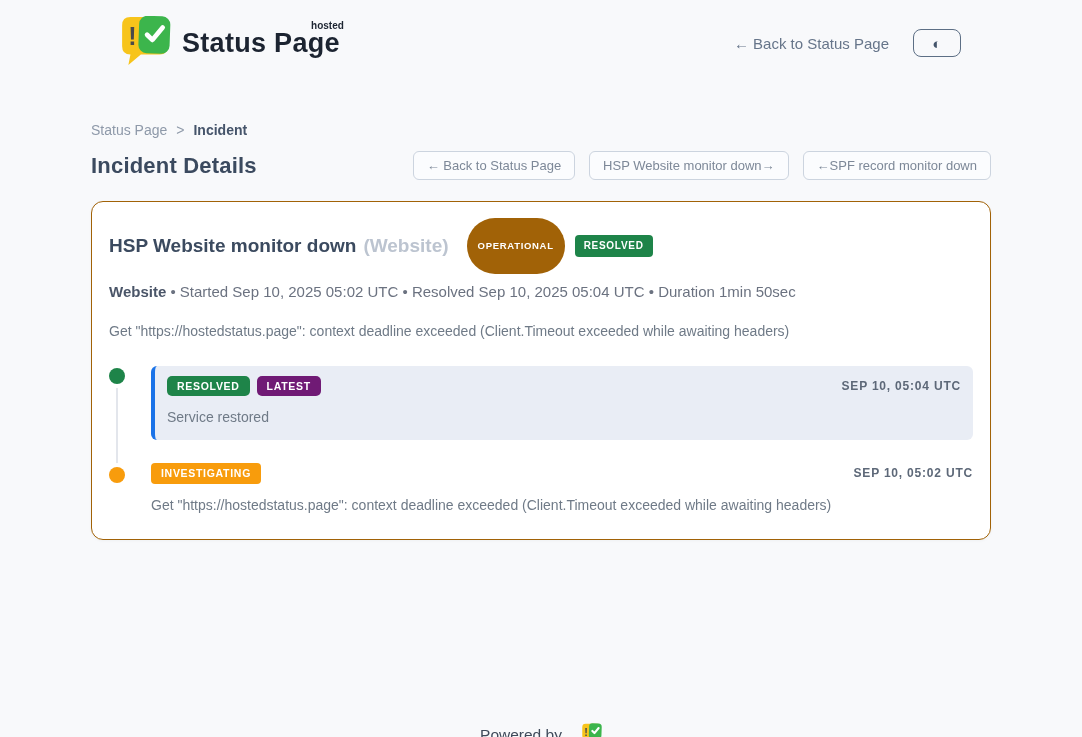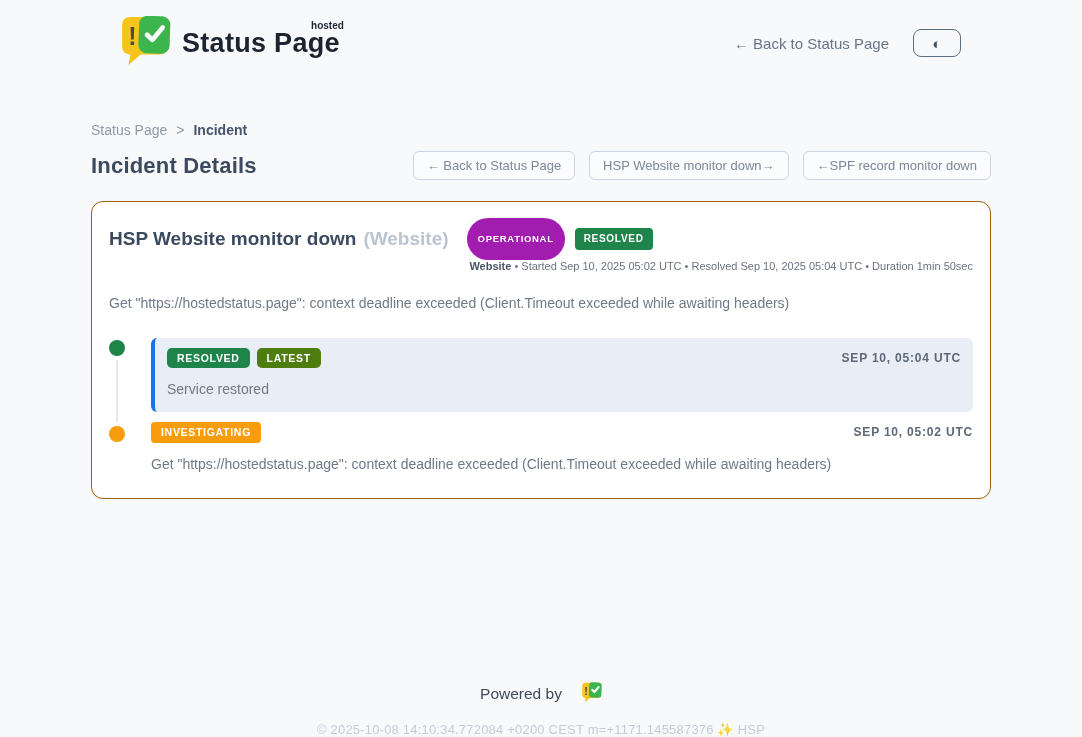--- a/index.html
+++ b/index.html
@@ -26,41 +26,41 @@
   .page-title { font-size:22px; font-weight:700; color:#3b4a5f; letter-spacing:.2px; }
   .nav-btns { display:flex; gap:14px; }
   .nav-btn { font-family:"Liberation Sans",sans-serif; font-size:13px; color:#7d8898; background:#fbfcfe; border:1px solid #ccd4df; border-radius:6px; padding:6px 13px; cursor:pointer; white-space:nowrap; }
 
   
   .card { margin-top:21px; background:#ffffff; border:1px solid #a16207; border-radius:12px; padding:16px 17px 26px; box-shadow:0 1px 3px rgba(30,40,60,.04); }
   .card-title-row { display:flex; align-items:center; flex-wrap:wrap; }
   .incident-title { font-size:19px; font-weight:700; color:#3b4a5f; }
   .incident-component { font-size:19px; font-weight:600; color:#bcc4d0; margin-left:7px; }
   .badge { color:#fff; font-weight:700; letter-spacing:.7px; display:inline-block; line-height:1; }
-  .badge-operational { background:#a21caf; font-size:9.5px; padding:16px 11px; border-radius:999px; margin-left:18px; }
+  .badge-operational { background:#a16207; font-size:9.5px; padding:23px 11px; border-radius:999px; margin-left:18px; }
   .badge-resolved-hdr { background:#1e8449; font-size:10px; padding:6px 9px; border-radius:4px; margin-left:10px; }
-  .meta-line { font-size:11px; color:#6b7280;text-align:right; }
+  .meta-line { margin-top:9px; font-size:15px; color:#6b7280; }
   .meta-line .meta-bold { color:#4a5568; font-weight:700; }
   .description { margin-top:23px; font-size:14px; color:#6f7a87; }
 
   
   .timeline { margin-top:27px; position:relative; }
   .tl-line { position:absolute; left:7px; top:20px; height:88px; width:2px; background:#e3e6ec; }
   .tl-entry { display:flex; position:relative; }
-  .tl-entry + .tl-entry { margin-top:10px; }
+  .tl-entry + .tl-entry { margin-top:23px; }
   .tl-gutter { width:42px; flex:none; padding-top:2px; }
   .tl-dot { width:16px; height:16px; border-radius:50%; box-shadow:0 0 0 4px #ffffff; }
   .tl-dot.green { background:#1e8449; }
   .tl-dot.orange { background:#f89c0c; margin-top:2px; }
   .tl-content { flex:1; }
   .tl-box { background:#e9edf5; border-left:4px solid #1a73e8; border-radius:6px; padding:10px 12px 15px; }
   .tl-row { display:flex; align-items:center; gap:7px; }
   .tl-badge { color:#fff; font-weight:700; font-size:10.5px; letter-spacing:.7px; padding:5px 10px; border-radius:5px; line-height:1; }
   .tl-badge.resolved { background:#1e8449; }
-  .tl-badge.latest { background:#4d7c0f; }
+  .tl-badge.latest { background:#701a75; }
   .tl-badge.investigating { background:#f89c0c; border-radius:4px; }
   .tl-time { margin-left:auto; font-size:12px; font-weight:700; letter-spacing:.8px; color:#5d6878; }
   .tl-message { margin-top:13px; font-size:14px; color:#6f7a87; }
   .tl-plain .tl-message { margin-top:13px; }
 
   
   .footer { margin-top:183px; text-align:center; }
   .powered { display:flex; align-items:center; justify-content:center; gap:19px; font-size:15.5px; color:#3f4a5a; }
   .copyright { margin-top:15px; font-size:13px; color:#c5ccd6; letter-spacing:.2px; }
   .sparkle { color:#f5b70a; }

